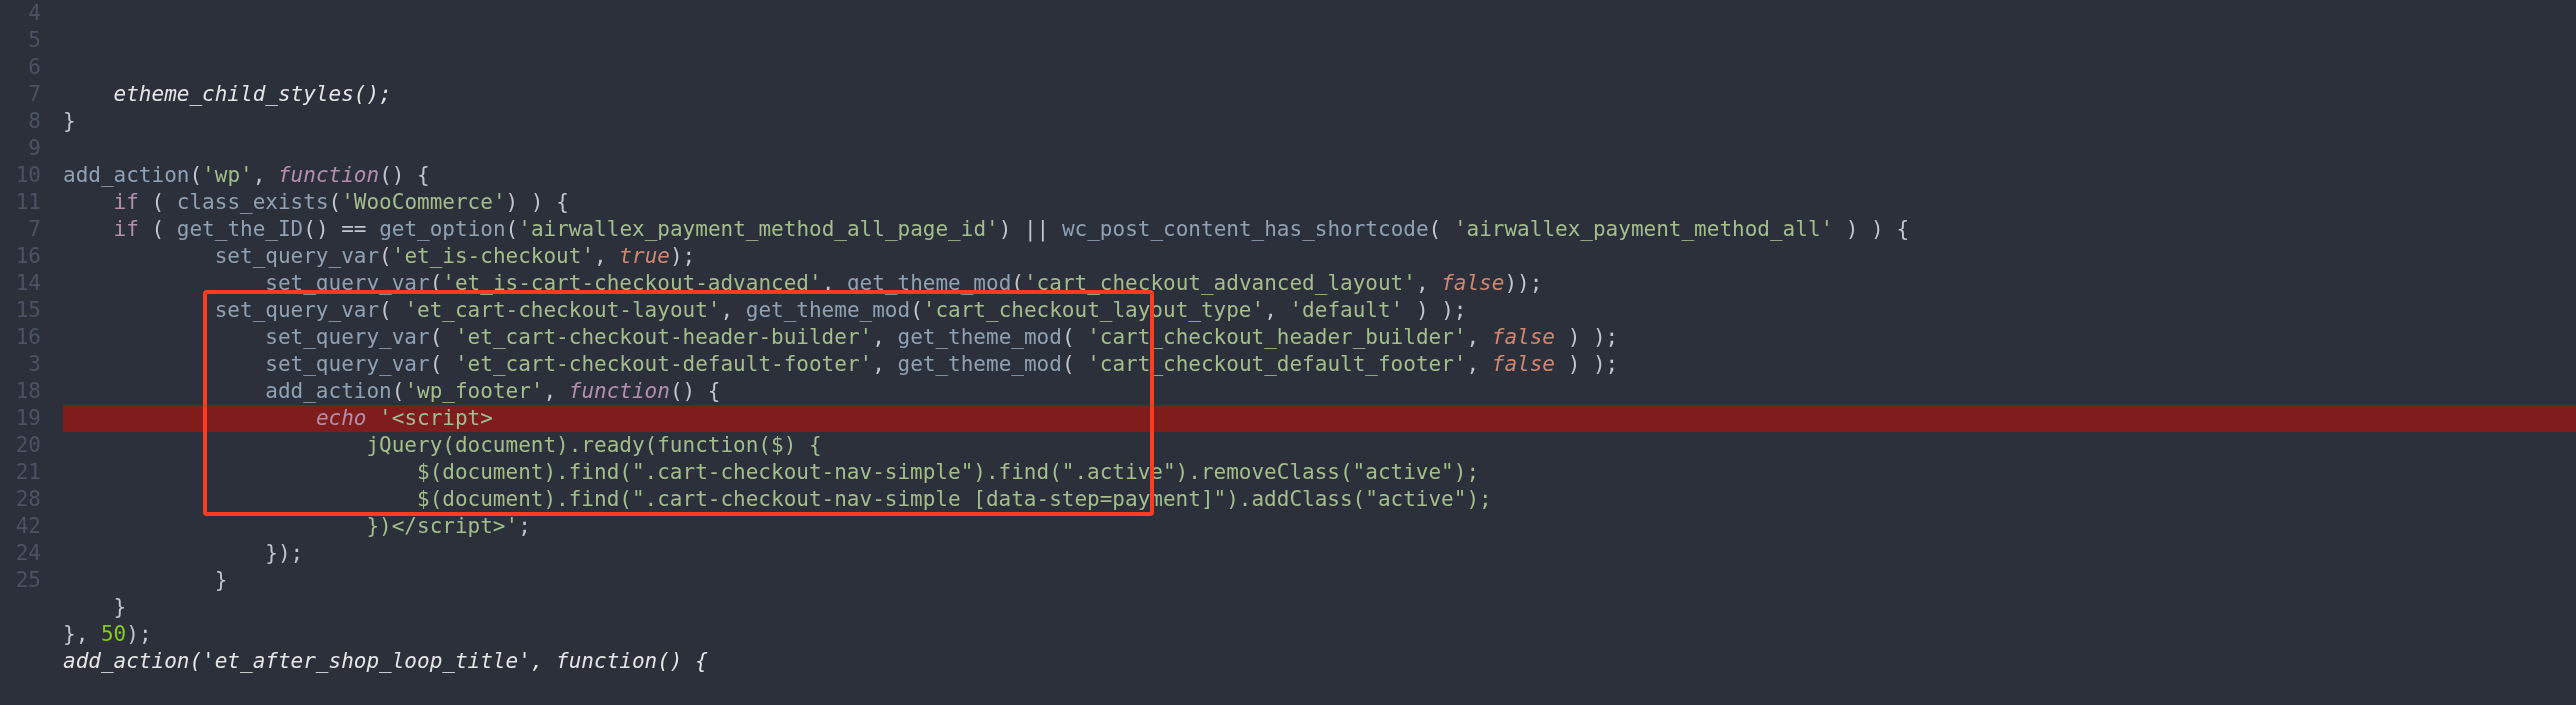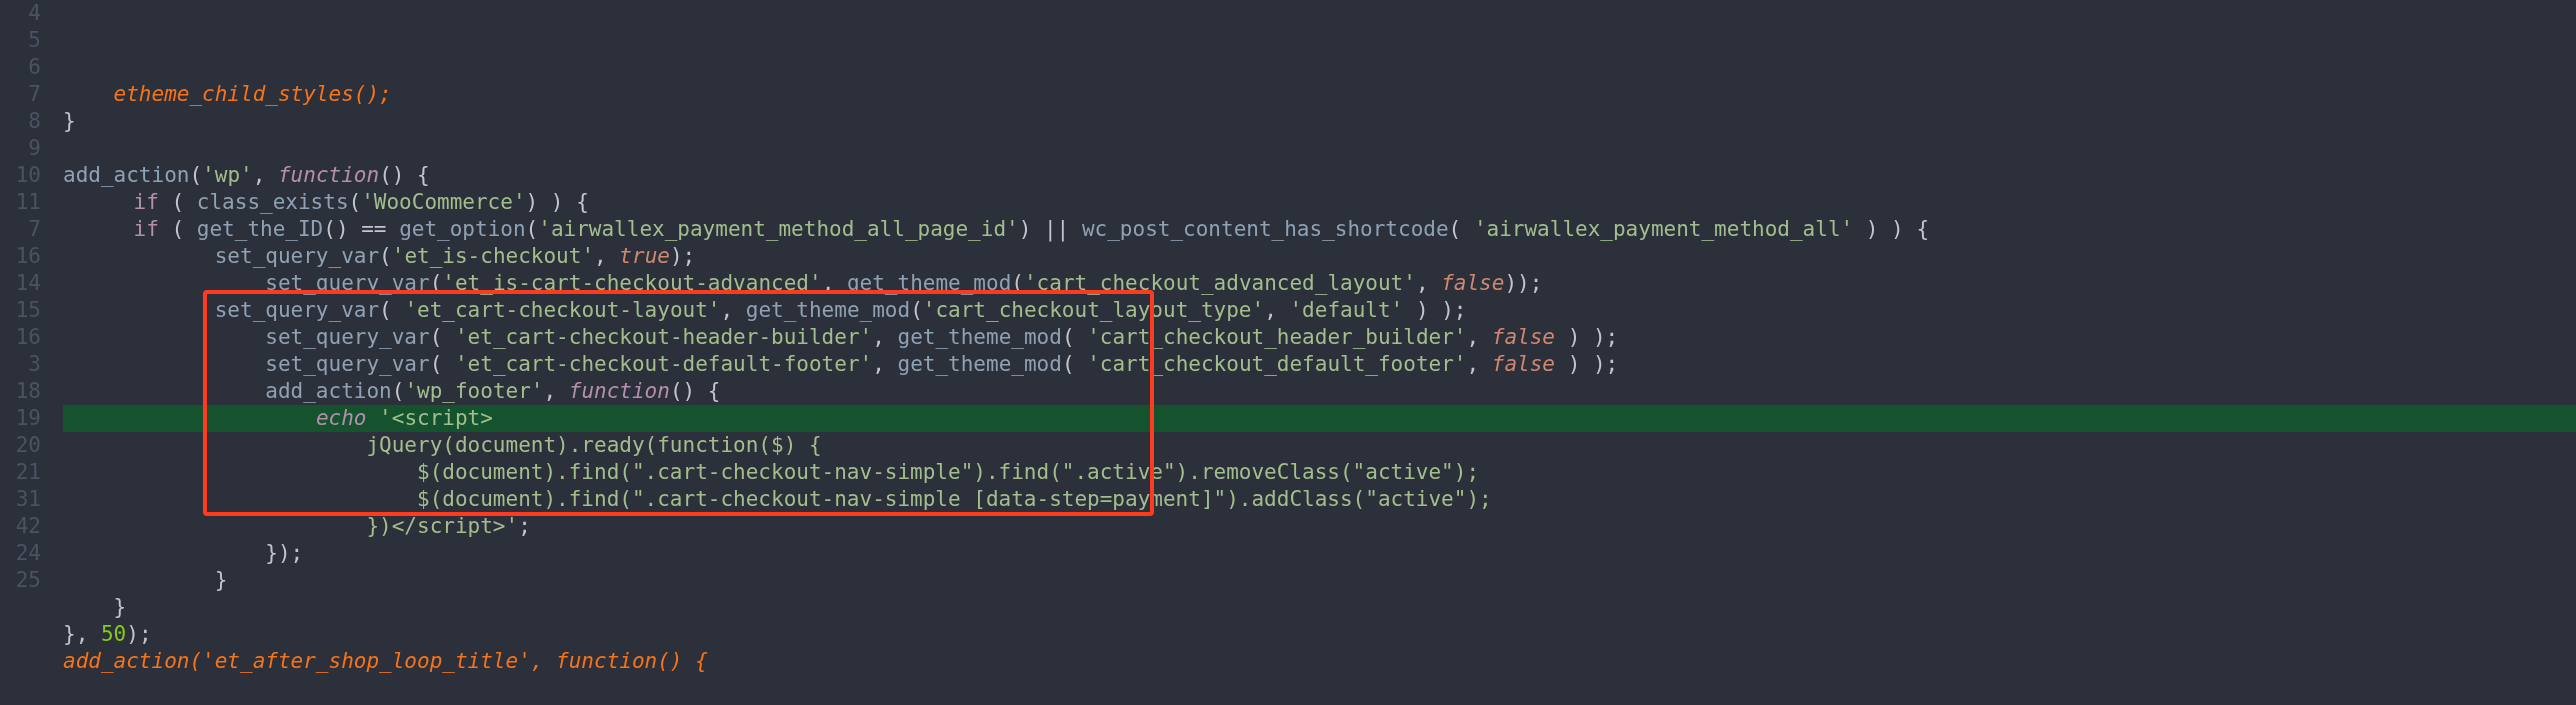--- a/index.html
+++ b/index.html
@@ -36,33 +36,33 @@
     flex: 1;
     white-space: pre;
     padding-left: 8px;
     position: relative;
   }
   .code-line {
     height: 27px;
     position: relative;
   }
   .current-line {
-    background: #14532d;
+    background: #7f1d1d;
   }
   .tok-default { color: #c0c5ce; }
   .tok-fn      { color: #8fa1b3; text-align: center; }     
   .tok-kw      { color: #b48ead; font-style: italic; }
   .tok-eq      { color: #c0c5ce; }
   .tok-str     { color: #a3be8c; }     
   .tok-num     { color: #84cc16; }
   .tok-bool    { color: #d08770; font-style: italic; }
   .tok-brace   { color: #c0c5ce; }
   .tok-punc    { color: #c0c5ce; }
-  .tok-faded   { color: #f97316; font-style: italic; }  
-  .tok-if      { color: #b48ead; margin-left: 20px; }
+  .tok-faded   { color: #e5e5e5; font-style: italic; }  
+  .tok-if      { color: #b48ead; }
   .highlight-box {
     position: absolute;
     border: 4px solid #ff3b1f;
     border-radius: 4px;
     pointer-events: none;
     box-sizing: border-box;
   }
 </style>
 </head>
 <body>
@@ -80,21 +80,21 @@
       <div>7</div>
       <div>16</div>
       <div>14</div>
       <div>15</div>
       <div>16</div>
       <div>3</div>
       <div>18</div>
       <div>19</div>
       <div>20</div>
       <div>21</div>
-      <div>31</div>
+      <div>28</div>
       <div>42</div>
       <div>24</div>
       <div>25</div>
     </div>
   <div class="code" id="code">
     
   <div class="code-line"><span class="tok-faded">    etheme_child_styles();</span></div><div class="code-line"><span class="tok-brace">}</span></div><div class="code-line"><span class="tok-default"></span></div><div class="code-line"><span class="tok-fn">add_action</span><span class="tok-punc">(</span><span class="tok-str">'wp'</span><span class="tok-punc">, </span><span class="tok-kw">function</span><span class="tok-punc">() </span><span class="tok-brace">{</span></div><div class="code-line"><span class="tok-default">    </span><span class="tok-if">if</span><span class="tok-default"> ( </span><span class="tok-fn">class_exists</span><span class="tok-punc">(</span><span class="tok-str">'WooCommerce'</span><span class="tok-punc">) ) </span><span class="tok-brace">{</span></div><div class="code-line"><span class="tok-default">    </span><span class="tok-if">if</span><span class="tok-default"> ( </span><span class="tok-fn">get_the_ID</span><span class="tok-punc">() </span><span class="tok-eq">==</span><span class="tok-default"> </span><span class="tok-fn">get_option</span><span class="tok-punc">(</span><span class="tok-str">'airwallex_payment_method_all_page_id'</span><span class="tok-punc">) </span><span class="tok-eq">||</span><span class="tok-default"> </span><span class="tok-fn">wc_post_content_has_shortcode</span><span class="tok-punc">( </span><span class="tok-str">'airwallex_payment_method_all'</span><span class="tok-punc"> ) ) </span><span class="tok-brace">{</span></div><div class="code-line"><span class="tok-default">            </span><span class="tok-fn">set_query_var</span><span class="tok-punc">(</span><span class="tok-str">'et_is-checkout'</span><span class="tok-punc">, </span><span class="tok-bool">true</span><span class="tok-punc">);</span></div><div class="code-line"><span class="tok-default">                </span><span class="tok-fn">set_query_var</span><span class="tok-punc">(</span><span class="tok-str">'et_is-cart-checkout-advanced'</span><span class="tok-punc">, </span><span class="tok-fn">get_theme_mod</span><span class="tok-punc">(</span><span class="tok-str">'cart_checkout_advanced_layout'</span><span class="tok-punc">, </span><span class="tok-bool">false</span><span class="tok-punc">));</span></div><div class="code-line"><span class="tok-default">            </span><span class="tok-fn">set_query_var</span><span class="tok-punc">( </span><span class="tok-str">'et_cart-checkout-layout'</span><span class="tok-punc">, </span><span class="tok-fn">get_theme_mod</span><span class="tok-punc">(</span><span class="tok-str">'cart_checkout_layout_type'</span><span class="tok-punc">, </span><span class="tok-str">'default'</span><span class="tok-punc"> ) );</span></div><div class="code-line"><span class="tok-default">                </span><span class="tok-fn">set_query_var</span><span class="tok-punc">( </span><span class="tok-str">'et_cart-checkout-header-builder'</span><span class="tok-punc">, </span><span class="tok-fn">get_theme_mod</span><span class="tok-punc">( </span><span class="tok-str">'cart_checkout_header_builder'</span><span class="tok-punc">, </span><span class="tok-bool">false</span><span class="tok-punc"> ) );</span></div><div class="code-line"><span class="tok-default">                </span><span class="tok-fn">set_query_var</span><span class="tok-punc">( </span><span class="tok-str">'et_cart-checkout-default-footer'</span><span class="tok-punc">, </span><span class="tok-fn">get_theme_mod</span><span class="tok-punc">( </span><span class="tok-str">'cart_checkout_default_footer'</span><span class="tok-punc">, </span><span class="tok-bool">false</span><span class="tok-punc"> ) );</span></div><div class="code-line"><span class="tok-default">                </span><span class="tok-fn">add_action</span><span class="tok-punc">(</span><span class="tok-str">'wp_footer'</span><span class="tok-punc">, </span><span class="tok-kw">function</span><span class="tok-punc">() </span><span class="tok-brace">{</span></div><div class="code-line current-line"><span class="tok-default">                    </span><span class="tok-kw">echo</span><span class="tok-default"> </span><span class="tok-str">'&lt;script&gt;</span></div><div class="code-line"><span class="tok-str">                        jQuery(document).ready(function($) {</span></div><div class="code-line"><span class="tok-str">                            $(document).find(".cart-checkout-nav-simple").find(".active").removeClass("active");</span></div><div class="code-line"><span class="tok-str">                            $(document).find(".cart-checkout-nav-simple [data-step=payment]").addClass("active");</span></div><div class="code-line"><span class="tok-str">                        })&lt;/script&gt;'</span><span class="tok-punc">;</span></div><div class="code-line"><span class="tok-default">                </span><span class="tok-brace">});</span></div><div class="code-line"><span class="tok-default">            </span><span class="tok-brace">}</span></div><div class="code-line"><span class="tok-default">    </span><span class="tok-brace">}</span></div><div class="code-line"><span class="tok-brace">}</span><span class="tok-punc">, </span><span class="tok-num">50</span><span class="tok-punc">);</span></div><div class="code-line"><span class="tok-faded">add_action('et_after_shop_loop_title', function() {</span></div><div class="highlight-box" id="hlbox" style="top: 290px; left: 148px; width: 951px; height: 226px;"></div></div>
 </div>
 
 

